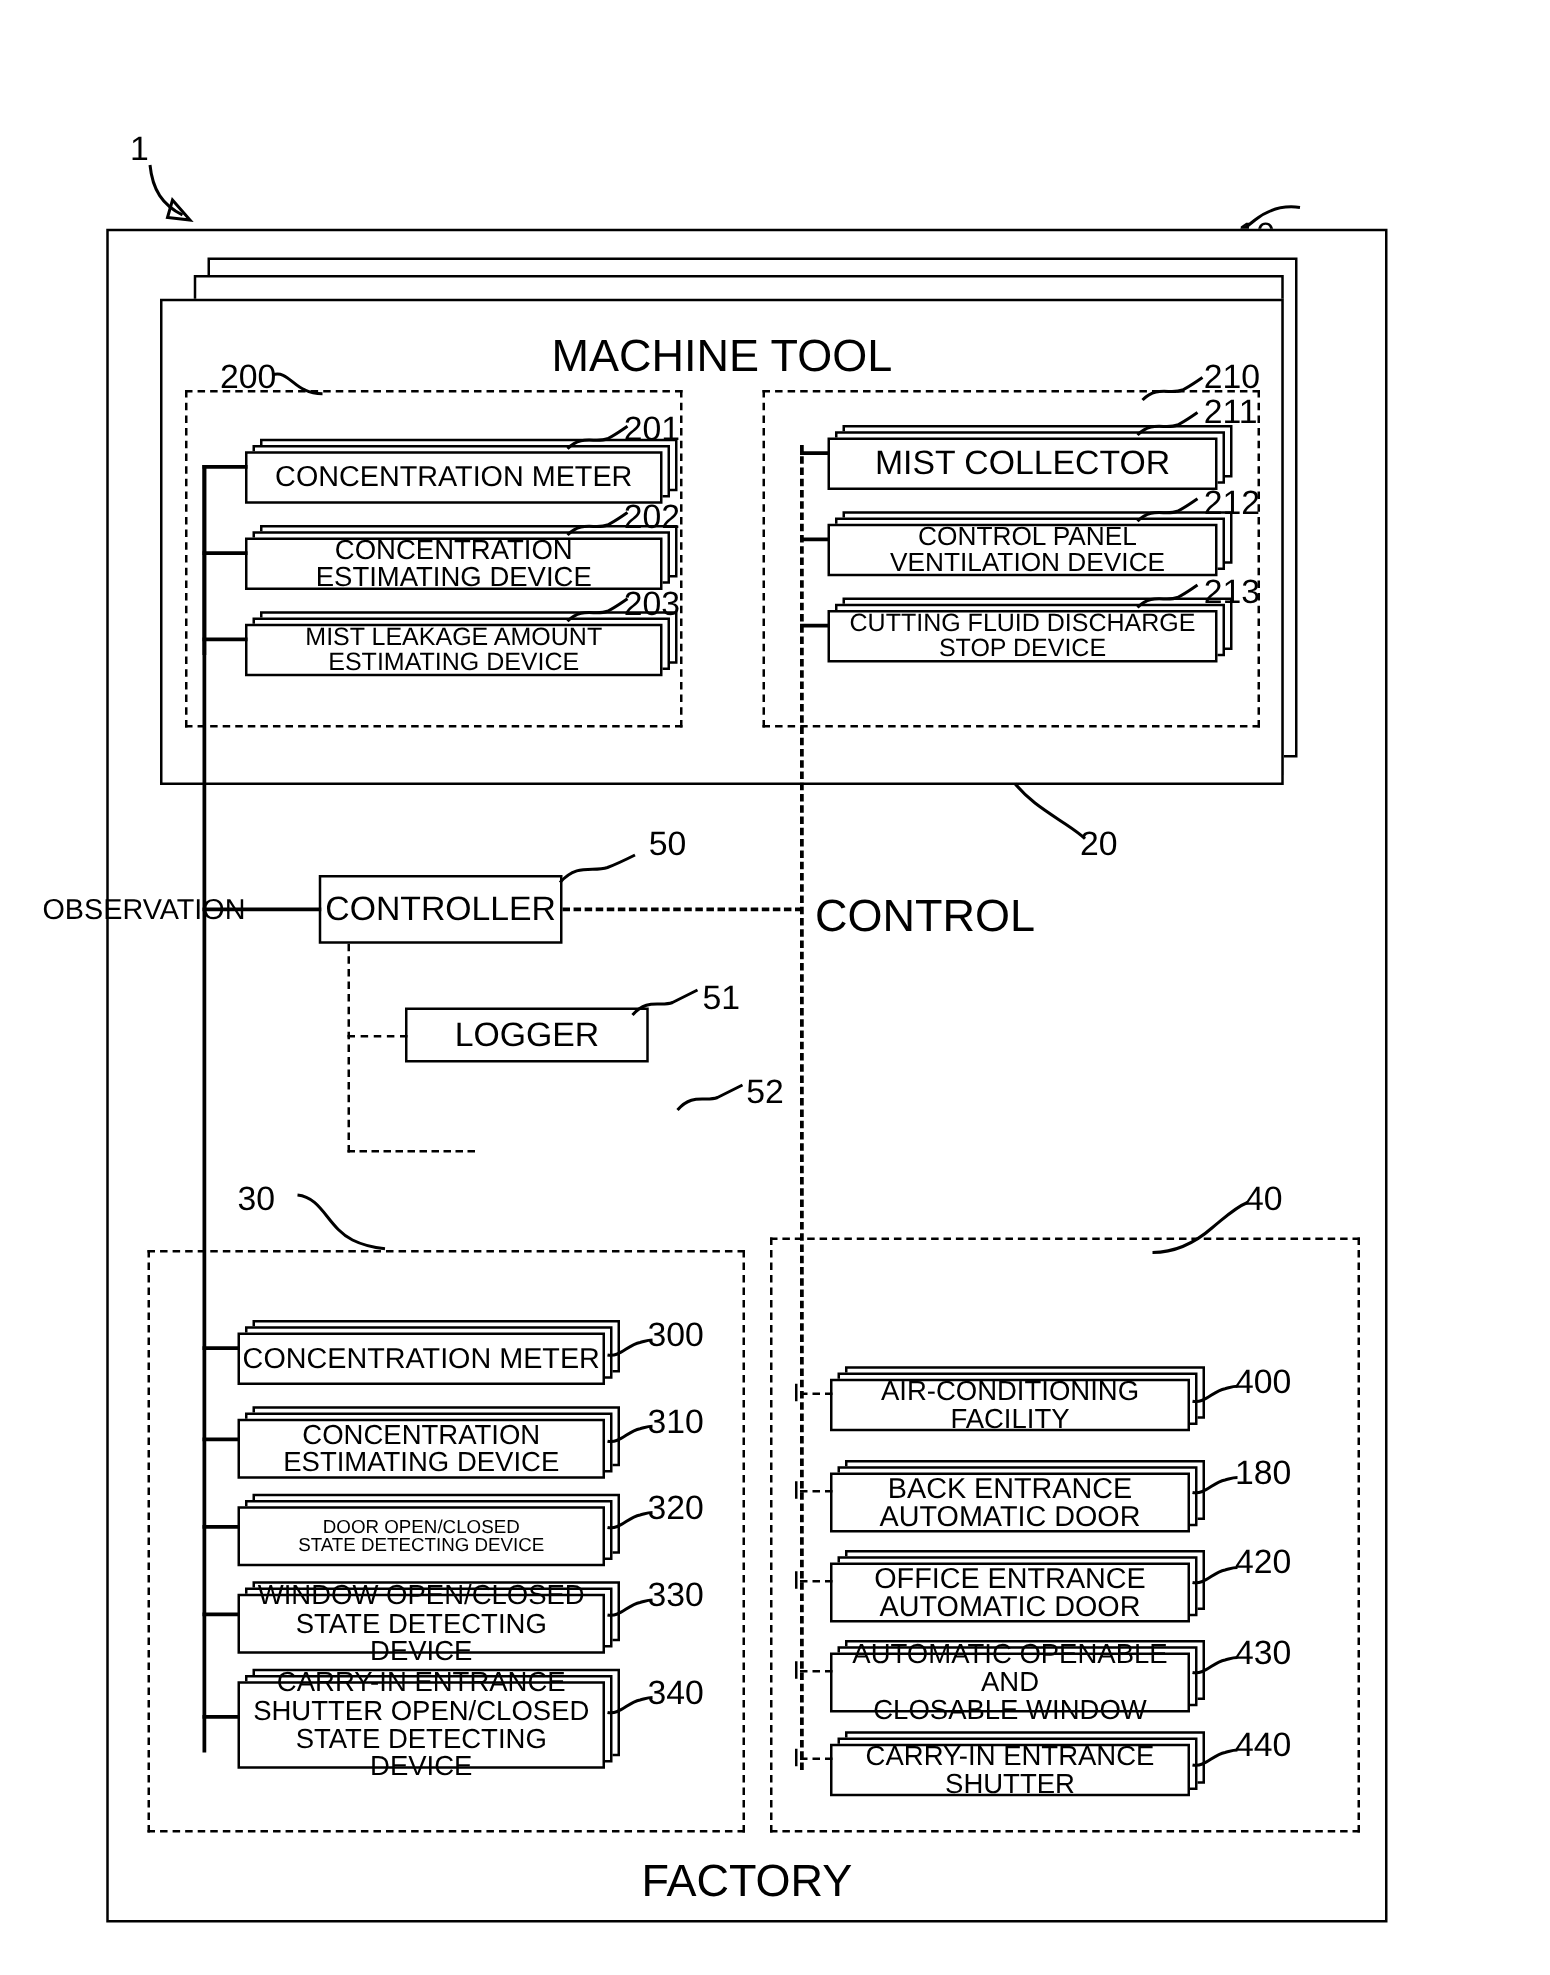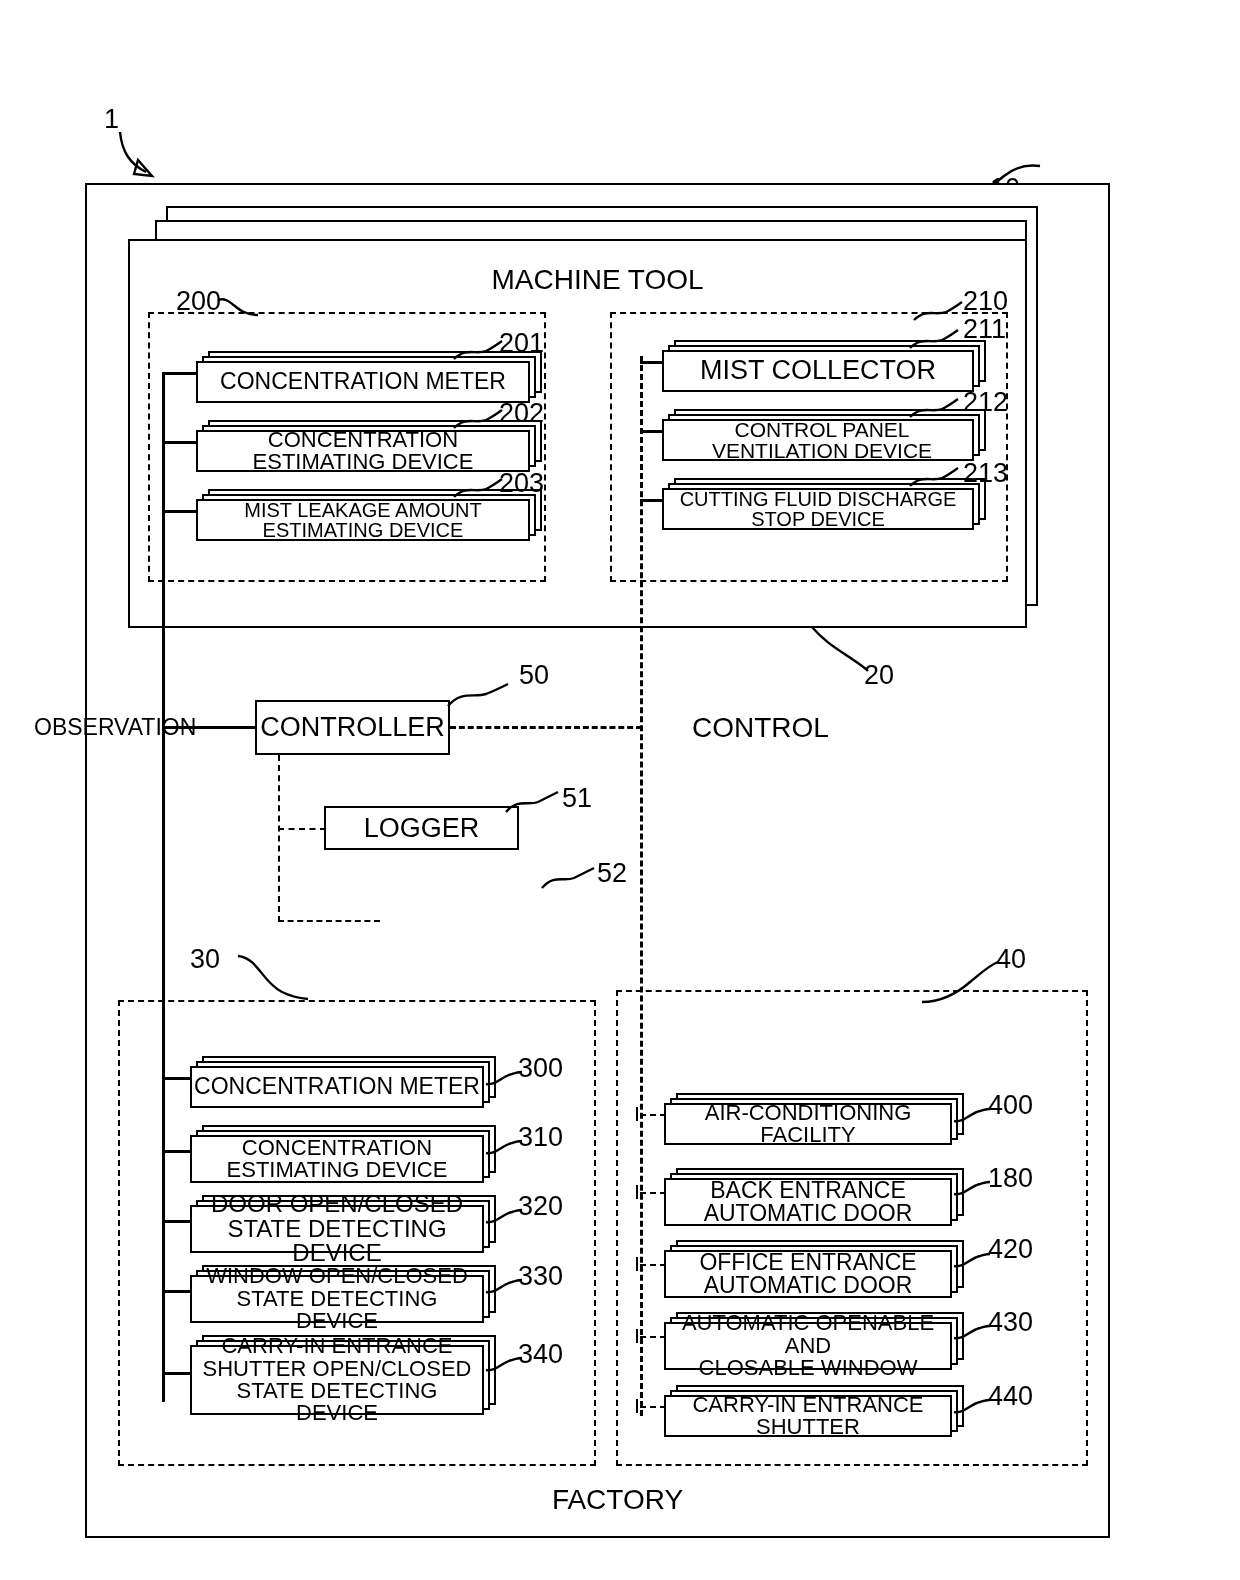--- a/index.html
+++ b/index.html
@@ -108,21 +108,21 @@
   .dotln-v {
     position: absolute; width: 0;
     border-left: 2.5px dashed #000;
   }
   .dotln-h {
     position: absolute; height: 0;
     border-top: 2.5px dashed #000;
   }
 
   .side-text { position: absolute; font-size: 23px; white-space: nowrap; }
-  .big-text  { position: absolute; font-size: 28px; white-space: nowrap; padding-left: 40px; }
+  .big-text  { position: absolute; font-size: 36px; white-space: nowrap; }
 
   svg.curve { position: absolute; overflow: visible; }
   svg.curve path { fill: none; stroke: #000; stroke-width: 2.4; }
 </style>
 </head>
 <body>
 
 <div id="page">
 
 
@@ -298,21 +298,21 @@
   </div>
   <svg class="curve" style="left:484px; top:1135px; width:40px; height:24px;">
     <path d="M2,18 C12,20 18,10 28,8 C32,7 34,6 38,6"></path>
   </svg>
   <div class="abs ref" style="left:518px; top:1124px;">310</div>
 
   <div class="stackbox" style="left:190px; top:1195px;">
     <div class="sheet s3" style="width:294px; height:48px;"></div>
     <div class="sheet s2" style="width:294px; height:48px;"></div>
     <div class="sheet s1" style="width:294px; height:48px;"></div>
-    <div class="label" style="width:294px; height:48px; font-size:24px; flex-direction:column;">
+    <div class="label" style="width:294px; height:48px; font-size:15px; flex-direction:column;">
       <span>DOOR OPEN/CLOSED</span>
       <span>STATE DETECTING DEVICE</span>
     </div>
   </div>
   <svg class="curve" style="left:484px; top:1204px; width:40px; height:24px;">
     <path d="M2,18 C12,20 18,10 28,8 C32,7 34,6 38,6"></path>
   </svg>
   <div class="abs ref" style="left:518px; top:1193px;">320</div>
 
   <div class="stackbox" style="left:190px; top:1265px;">

